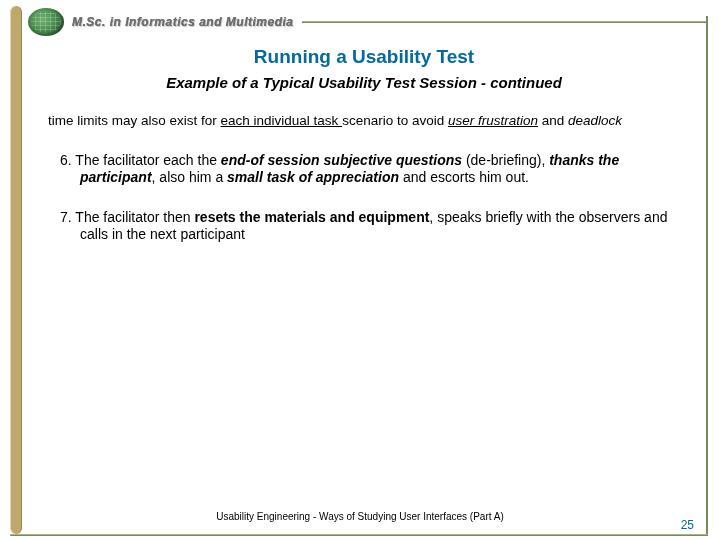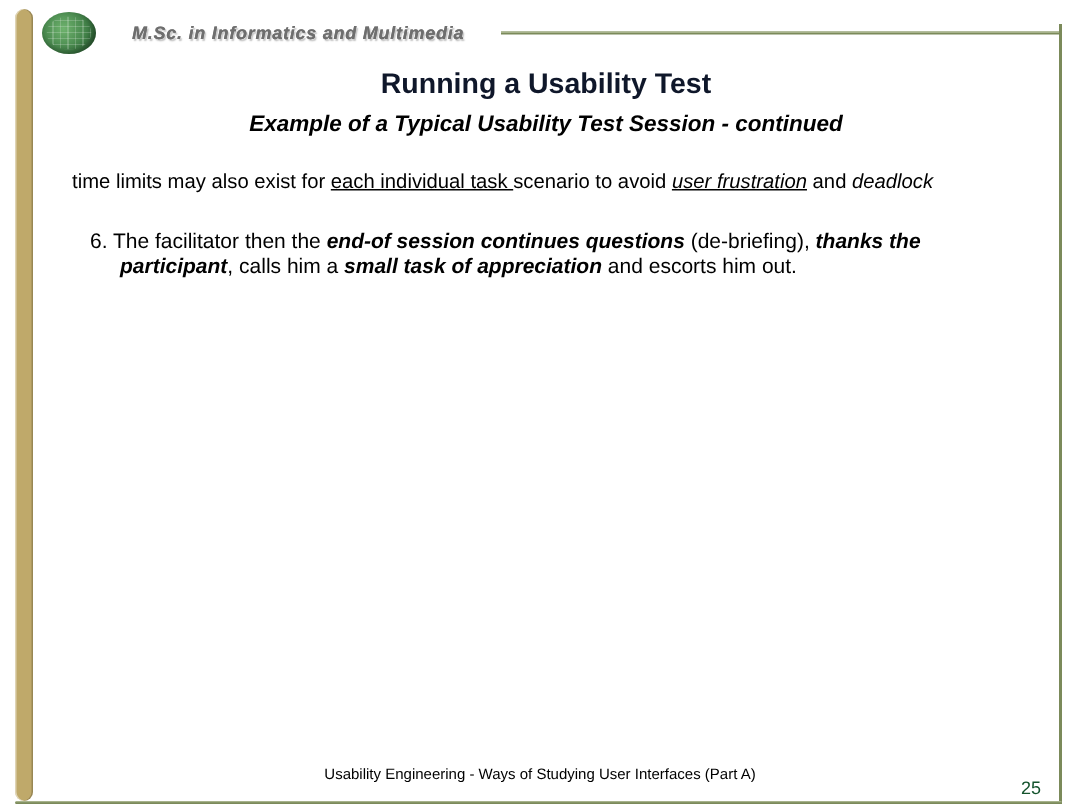--- a/index.html
+++ b/index.html
@@ -22,21 +22,21 @@
     box-shadow: inset 1px 0 0 rgba(255,255,255,.5), inset -1px 0 0 rgba(0,0,0,.2);
   }
   .top-bar {
     position: absolute;
     left: 28px;
     right: 12px;
     top: 8px;
     height: 28px;
     display: flex;
     align-items: center;
-    gap: 24px;
+    gap: 8px;
   }
   .globe {
     width: 36px; height: 28px;
     background: radial-gradient(circle at 40% 40%, #6fb36e 0%, #3f7e46 60%, #24512c 100%);
     border-radius: 50%;
     box-shadow: inset -2px -2px 4px rgba(0,0,0,.3);
     flex: 0 0 auto;
     position: relative;
   }
   .globe::after{
@@ -81,21 +81,21 @@
   .content {
     position: absolute;
     left: 40px; right: 32px;
     top: 50px; bottom: 28px;
     color: #000;
   }
   .title {
     text-align: center;
     font-size: 19px;
     font-weight: 700;
-    color: #0f172a;
+    color: #0369a1;
     margin-top: -4px;
   }
   .subtitle {
     text-align: center;
     font-size: 15px;
     font-weight: 700;
     font-style: italic;
     margin-top: 6px;
     margin-bottom: 22px;
   }
@@ -122,21 +122,21 @@
     left: 0; right: 0; bottom: 18px;
     text-align: center;
     font-size: 10px;
     color: #000;
   }
   .page-num {
     position: absolute;
     right: 26px;
     bottom: 8px;
     font-size: 12px;
-    color: #14532d;
+    color: #0369a1;
   }
 </style>
 </head>
 <body>
 
 <div class="left-rail"></div>
 
 <div class="top-bar">
   <div class="globe"></div>
   <div class="program-title">M.Sc. in Informatics and Multimedia</div>
@@ -153,20 +153,26 @@
     <div class="note">
       <div class="notepad">
       <span>time limits may also exist for </span><u><span>each individual task </span></u><span>scenario to avoid </span><i><u><span>user frustration</span></u></i><span> and </span><i><span>deadlock</span></i>
       </div>
     </div>
   </div>
 
   <div class="item">
     <div class="lead">
       <span>6.</span>
-      <span>The facilitator then the </span><b><i><span>end-of session continues questions</span></i></b><span> (de-briefing), </span><b><i><span>thanks the participant</span></i></b><span>, calls him a </span><b><i><span>small task of appreciation</span></i></b><span> and escorts him out.</span>
+      <span>The facilitator each the </span><b><i><span>end-of session subjective questions</span></i></b><span> (de-briefing), </span><b><i><span>thanks the participant</span></i></b><span>, also him a </span><b><i><span>small task of appreciation</span></i></b><span> and escorts him out.</span>
     </div>
   </div>
 
+  <div class="item">
+    <div class="lead">
+      <span>7.</span>
+      <span>The facilitator then </span><b><span>resets the materials and equipment</span></b><span>, speaks briefly with the observers and calls in the next participant</span>
+    </div>
+  </div>
 </div>
 
 <div class="footer">Usability Engineering  -  Ways of Studying User Interfaces (Part A)</div>
 <div class="page-num">25</div>
 
 </body></html>

